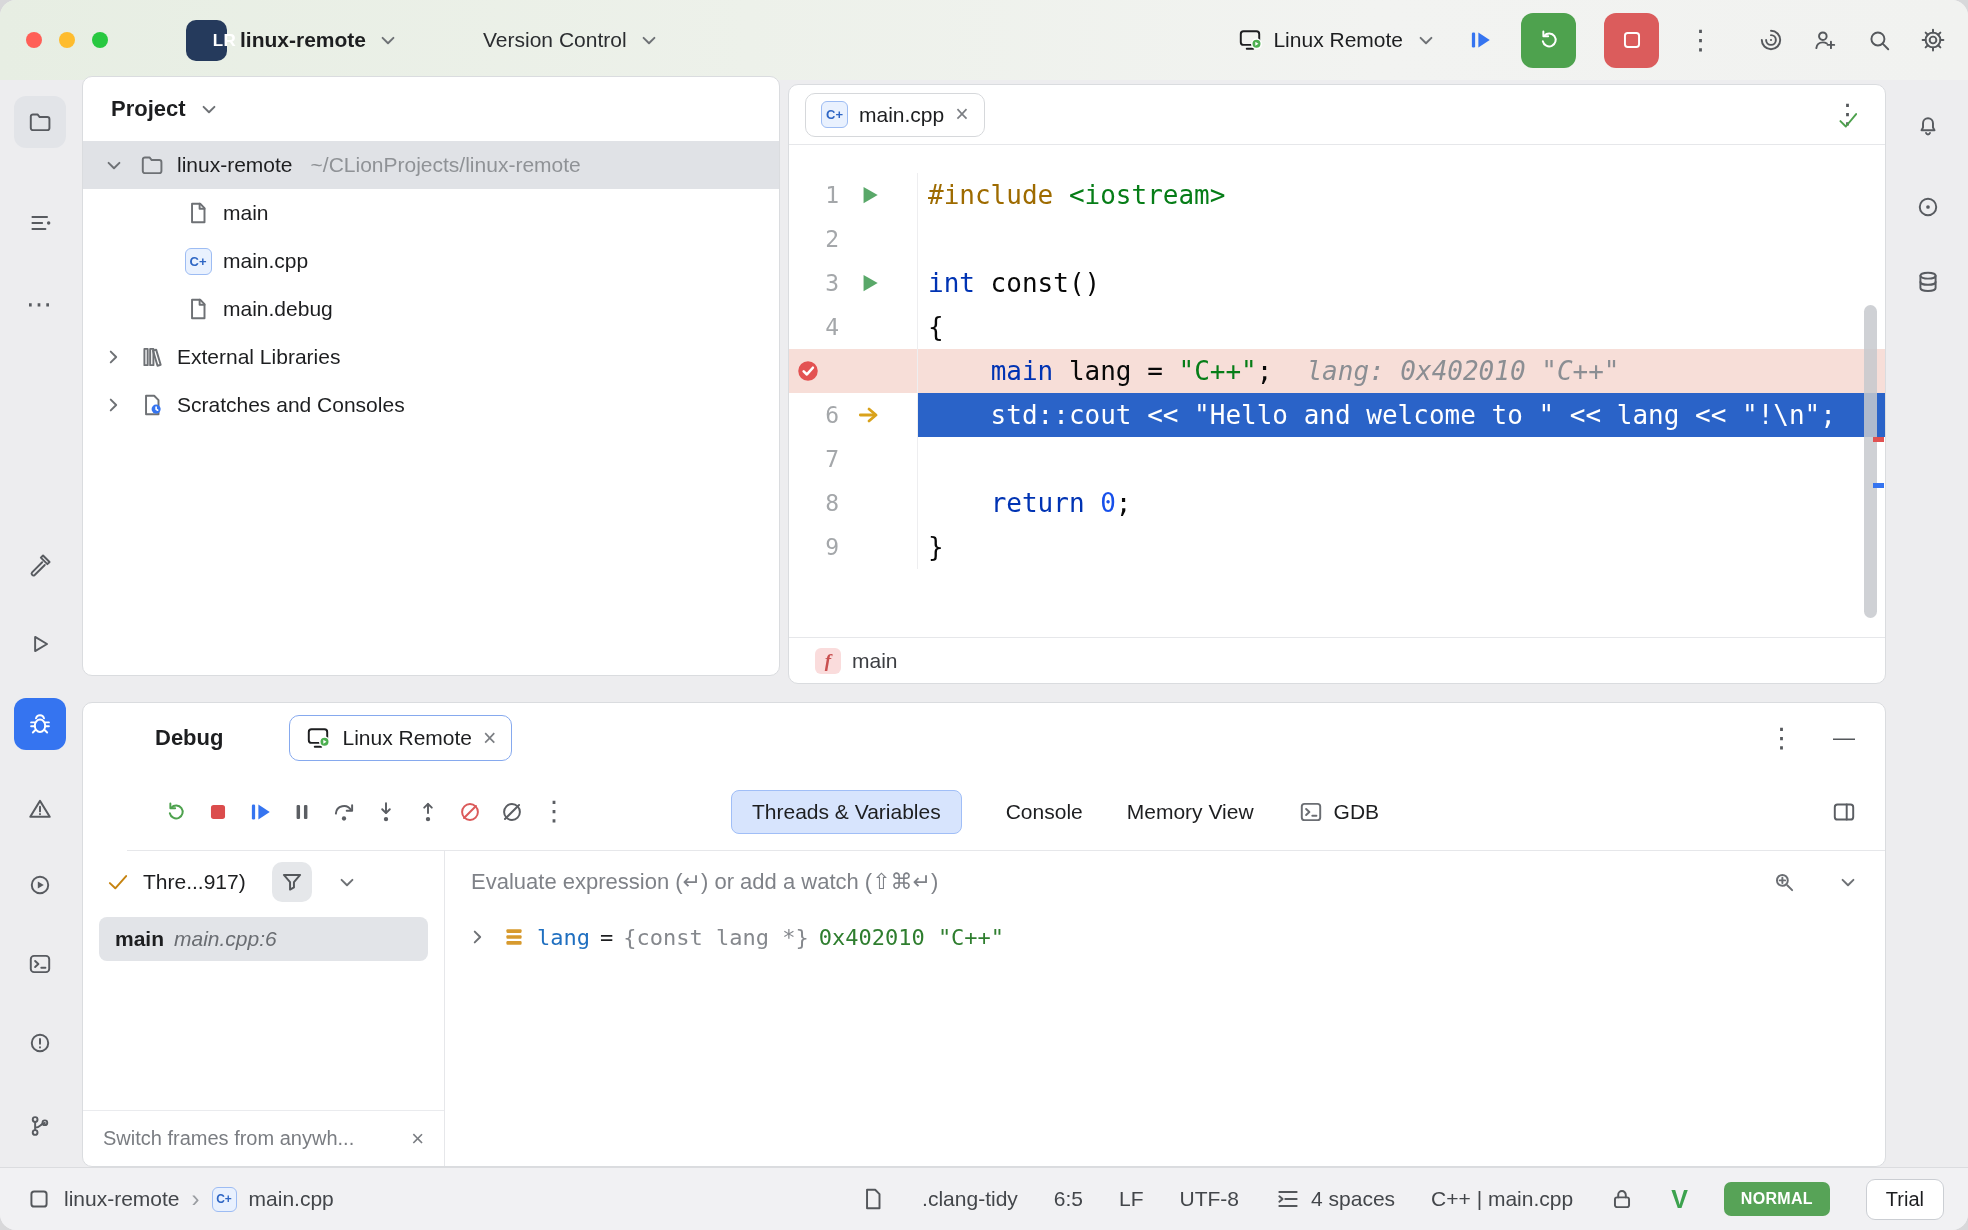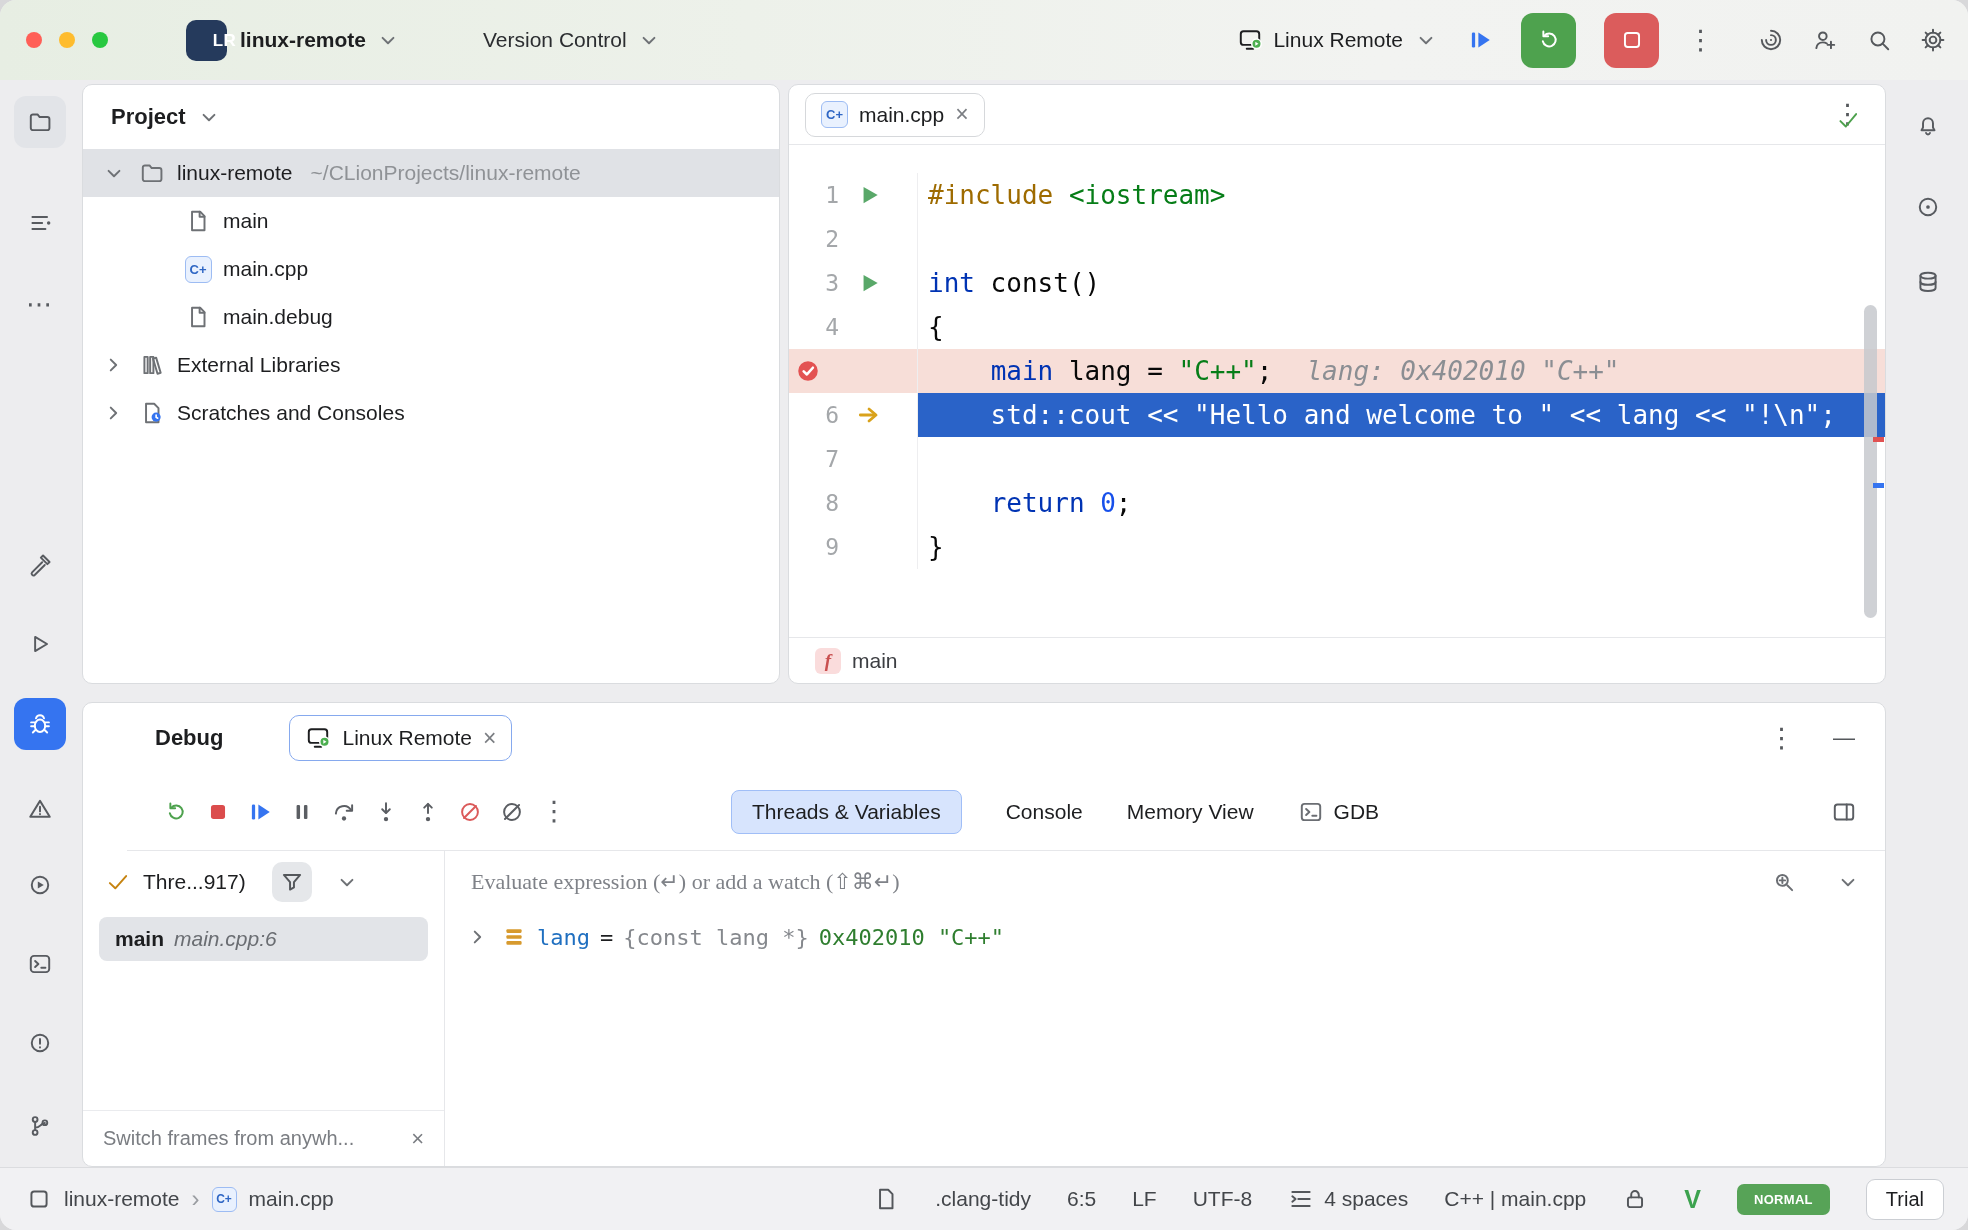--- a/index.html
+++ b/index.html
@@ -33,21 +33,21 @@
   .sidebar-right { position:absolute; right:0; top:80px; width:80px; bottom:63px; }
   .sbicon { position:absolute; left:14px; width:52px; height:52px; border-radius:12px;
     display:flex; align-items:center; justify-content:center; color:#585b60; cursor:pointer; }
   .sidebar-right .sbicon { left:14px; }
   .sbicon.active-gray { background:#e2e4e8; }
   .sbicon.active-blue { background:#3574f0; color:#fff; }
   .sbicon .dots { font-size:26px; letter-spacing:2px; color:#585b60; }
 
   
   .card { position:absolute; background:#fff; border:1px solid #dadcdf; border-radius:10px; }
-  .project-card { left:82px; top:84px; width:698px; height:600px; overflow:hidden; }
+  .project-card { left:82px; top:76px; width:698px; height:600px; overflow:hidden; }
   .editor-card  { left:788px; top:84px; width:1098px; height:600px; overflow:hidden; }
   .debug-card   { left:82px; top:702px; width:1804px; height:465px; overflow:hidden;padding-left:44px; }
 
   
   .proj-header { height:64px; display:flex; align-items:center; gap:10px; padding-left:28px;
     font-size:22px; font-weight:600; color:#1d1e20; }
   .trow { height:48px; display:flex; align-items:center; gap:10px; font-size:21px; color:#1d1e20; cursor:pointer; }
   .trow.sel { background:#e0e2e6; }
   .tchev { width:26px; display:flex; justify-content:center; color:#6e7175; }
   .ticon { width:30px; display:flex; justify-content:center; color:#6e7175; }
@@ -105,36 +105,36 @@
   .filter-chip { width:40px; height:40px; border-radius:10px; background:#e5e7ea; display:flex; align-items:center; justify-content:center; color:#54575b; margin-left:14px; cursor:pointer; }
   .frame-item { margin:4px 16px 0 16px; height:44px; background:#e2e4e8; border-radius:8px;
     display:flex; align-items:center; padding-left:16px; gap:10px; font-size:21px; cursor:pointer; }
   .frame-fn { font-weight:bold; color:#1d1e20; }
   .frame-loc { font-style:italic; color:#6a6d72; }
   .frames-hint { position:absolute; left:0; right:0; bottom:0; height:56px; border-top:1px solid #eaebee;
     display:flex; align-items:center; padding:0 20px; font-size:20px; color:#7a7d82; }
   .frames-hint .x { margin-left:auto; color:#7a7d82; font-size:22px; cursor:pointer; }
   .vars-pane { flex:1; position:relative; }
   .eval-row { height:62px; display:flex; align-items:center; padding:0 24px 0 26px;
-    font-family:Liberation Serif, serif; font-size:22px; color:#7f8288; }
+    font-family:Liberation Sans, sans-serif; font-size:22px; color:#7f8288; }
   .eval-icons { margin-left:auto; display:flex; align-items:center; gap:38px; color:#6b6e73; }
   .var-row { height:48px; display:flex; align-items:center; gap:10px; padding-left:20px;
     font-family:"DejaVu Sans Mono", monospace; font-size:22px; cursor:pointer; }
   .var-name { color:#1f6fc0; } .var-eq { color:#1d1e20; } .var-type { color:#85888d; } .var-val { color:#2f7e2f; }
 
   
   .statusbar { position:absolute; left:0; right:0; bottom:0; height:63px; background:#f1f1f3;
     border-top:1px solid #dbdcdf; display:flex; align-items:center; padding:0 24px 0 26px;
     font-size:21px; color:#43464a; }
   .sb-left { display:flex; align-items:center; gap:12px; }
   .sb-right { margin-left:auto; display:flex; align-items:center; gap:36px; }
   .sb-item { display:flex; align-items:center; gap:10px; cursor:pointer; }
   .sb-chev { color:#9a9da1; font-size:24px; }
   .vim-v { color:#3ca24e; font-weight:bold; font-size:25px; }
-  .normal-badge { background:#57a357; color:#fff; font-size:13px; font-weight:600;
+  .normal-badge { background:#57a357; color:#fff; font-size:16px; font-weight:600;
     padding:8px 17px; border-radius:7px; letter-spacing:.3px; cursor:pointer; }
   .trial-badge { background:#fff; border:1px solid #cbced3; color:#1d1e20; font-size:20px;
     padding:8px 19px; border-radius:9px; cursor:pointer; }
   svg { display:block; }
 </style>
 </head>
 <body>
 
 <div class="window">
 

